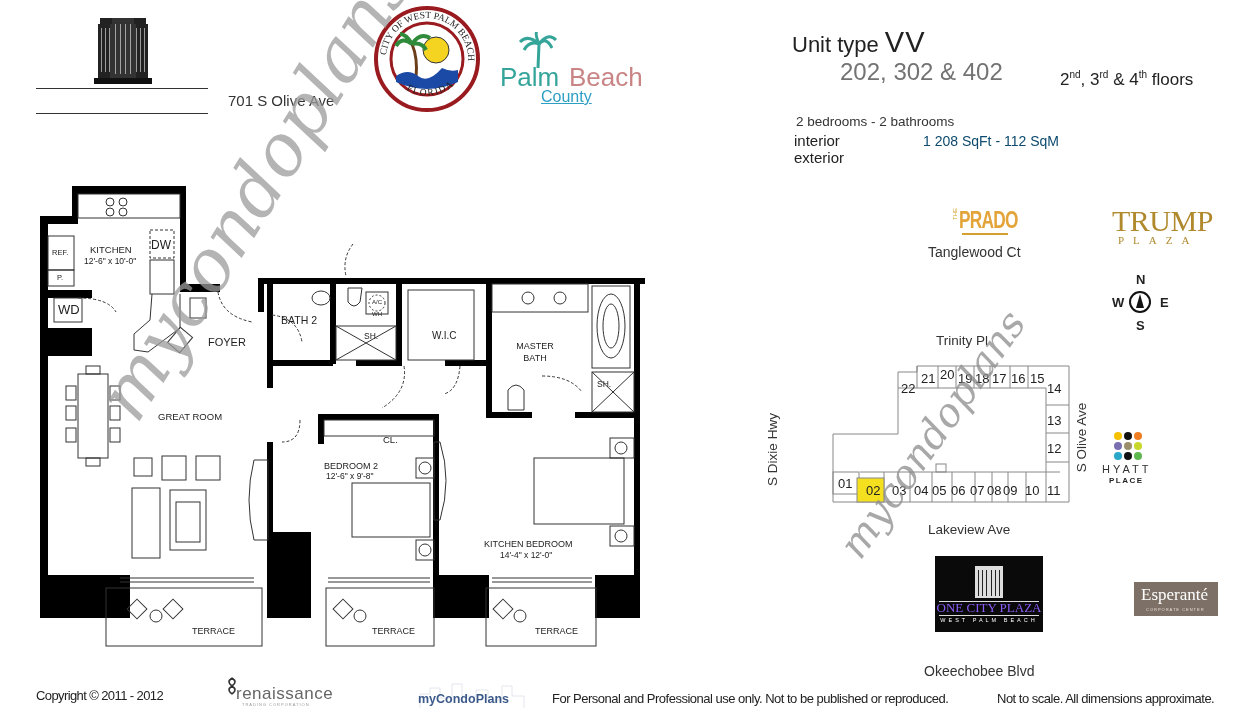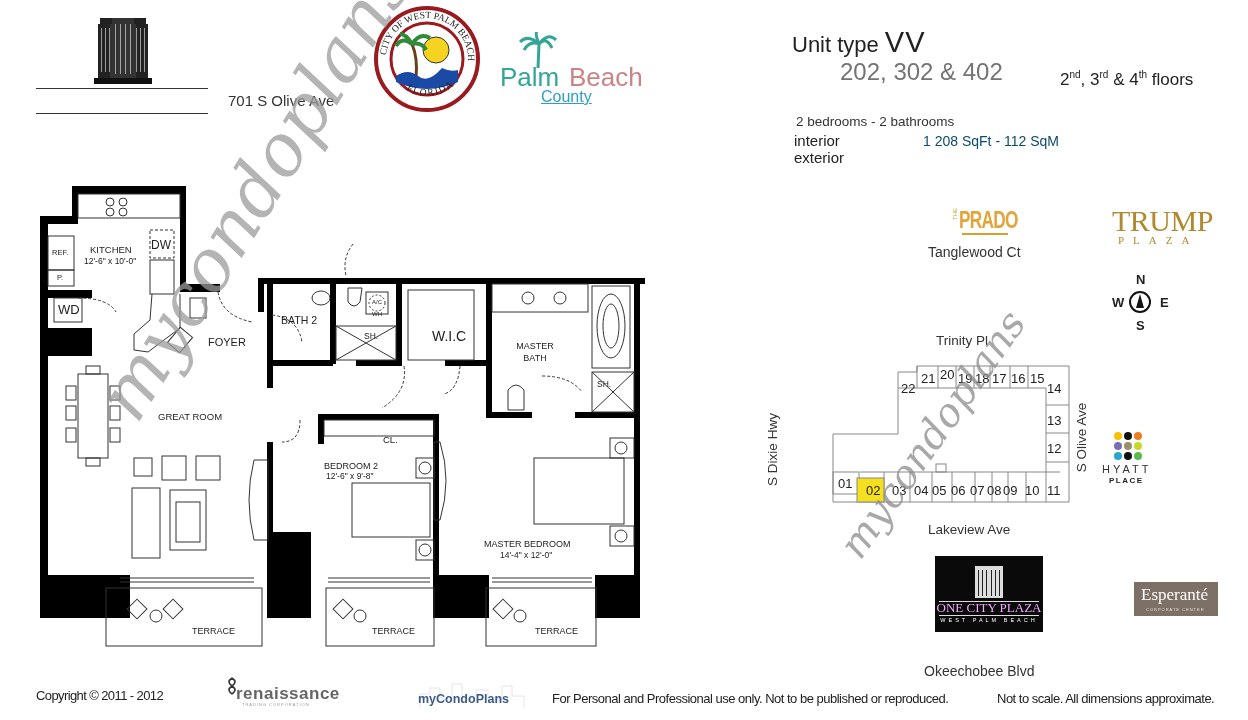--- a/index.html
+++ b/index.html
@@ -56,29 +56,29 @@
   .hyatt { left: 1100px; top: 432px; width: 60px; height: 60px; }
   .hyatt .dots { position: absolute; left: 14px; top: 0; width: 28px; height: 28px; }
   .hyatt .dots i { position: absolute; width: 8px; height: 8px; border-radius: 50%; }
   .hyatt .h1 { position: absolute; left: 2px; top: 31px; font-size: 11px; letter-spacing: 3px; color: #333; }
   .hyatt .h2 { position: absolute; left: 9px; top: 44px; font-size: 8px; letter-spacing: 1.5px; font-weight: bold; color: #222; }
   .esperante { left: 1134px; top: 582px; width: 84px; height: 34px; background: #7d7066; color: #fff; }
   .esperante .t1 { position: absolute; left: 7px; top: 3px; font-family: "Liberation Serif", serif; font-size: 17px; }
   .esperante .t2 { position: absolute; left: 12px; top: 25px; font-size: 4px; letter-spacing: 1px; color: #e7dfd5; }
   .ocp { left: 935px; top: 556px; width: 108px; height: 76px; background: #0a0a0a; }
   .ocp .tw { position: absolute; left: 38px; top: 6px; width: 32px; height: 38px; }
-  .ocp .t1 { position: absolute; left: 0; top: 44px; width: 108px; text-align: center; color: #f0abfc; font-family: "Liberation Serif", serif; font-size: 13px; }
+  .ocp .t1 { position: absolute; left: 0; top: 44px; width: 108px; text-align: center; color: #8b5cf6; font-family: "Liberation Serif", serif; font-size: 13px; }
   .ocp .line { position: absolute; left: 4px; width: 100px; height: 1px; background: #ddd; }
   .ocp .t2 { position: absolute; left: 0; top: 61px; width: 108px; text-align: center; color: #fff; font-size: 5.5px; letter-spacing: 3px; }
   .okee { left: 924px; top: 663px; font-size: 14px; color: #333; }
 
   
   .copyright { left: 36px; top: 688px; font-size: 13px; color: #222; letter-spacing: -0.6px; }
   .renaissance { left: 224px; top: 676px; width: 110px; height: 34px; }
-  .renaissance .t1 { position: absolute; left: 12px; top: 8px; font-size: 17px; color: #666; letter-spacing: 0.5px; font-weight: bold; }
+  .renaissance .t1 { position: absolute; left: 12px; top: 8px; font-size: 17px; color: #666; letter-spacing: 0.5px; }
   .renaissance .t2 { position: absolute; left: 18px; top: 26px; font-size: 4px; letter-spacing: 1px; color: #999; }
   .mcp { left: 416px; top: 680px; width: 112px; height: 28px; }
   .mcp .t { position: absolute; left: 2px; top: 12px; font-size: 12.5px; font-weight: bold; color: #3b5a8a; }
   .personal { left: 552px; top: 691px; font-size: 13px; color: #222; letter-spacing: -0.5px; }
   .notscale { left: 997px; top: 691px; font-size: 13px; color: #222; letter-spacing: -0.5px; }
 
   
   .plan { left: 30px; top: 180px; width: 620px; height: 470px; }
   .room-label { position: absolute; font-size: 9.5px; color: #222; text-align: center; line-height: 12px; }
   .watermark { position: absolute; font-family: "DejaVu Serif", serif; font-style: italic; color: #8c8c8c; opacity: 0.75; pointer-events: none; }
@@ -403,28 +403,28 @@
   <span class="room-label" style="left:60px;top:64px">KITCHEN</span>
   <span class="room-label" style="left:54px;top:75px;font-size:8.5px">12'-6" x 10'-0"</span>
   <span class="room-label" style="left:22px;top:67px;font-size:7.5px">REF.</span>
   <span class="room-label" style="left:27px;top:92px;font-size:7.5px">P.</span>
   <span class="room-label" style="left:121px;top:59px;font-size:12px">DW</span>
   <span class="room-label" style="left:28px;top:124px;font-size:13px">WD</span>
   <span class="room-label" style="left:178px;top:156px;font-size:11px">FOYER</span>
   <span class="room-label" style="left:251px;top:134px;font-size:10.5px">BATH 2</span>
   <span class="room-label" style="left:337px;top:116px;font-size:6px;width:20px">A/C WH</span>
   <span class="room-label" style="left:334px;top:150px;font-size:8.5px">SH.</span>
-  <span class="room-label" style="left:402px;top:150px;font-size:14px">W.I.C</span>
+  <span class="room-label" style="left:402px;top:150px;font-size:10px">W.I.C</span>
   <span class="room-label" style="left:485px;top:160px;width:40px;font-size:9px">MASTER BATH</span>
   <span class="room-label" style="left:567px;top:198px;font-size:8.5px">SH.</span>
   <span class="room-label" style="left:128px;top:231px">GREAT ROOM</span>
   <span class="room-label" style="left:353px;top:254px">CL.</span>
   <span class="room-label" style="left:294px;top:280px;font-size:9px">BEDROOM 2</span>
   <span class="room-label" style="left:296px;top:290px;font-size:8.5px">12'-6" x 9'-8"</span>
-  <span class="room-label" style="left:454px;top:358px;font-size:9px">MASTER BEDROOM</span>
+  <span class="room-label" style="left:454px;top:358px;font-size:9px">KITCHEN BEDROOM</span>
   <span class="room-label" style="left:470px;top:369px;font-size:8.5px">14'-4" x 12'-0"</span>
   <span class="room-label" style="left:162px;top:445px;font-size:9px">TERRACE</span>
   <span class="room-label" style="left:342px;top:445px;font-size:9px">TERRACE</span>
   <span class="room-label" style="left:505px;top:445px;font-size:9px">TERRACE</span>
 
   <span class="watermark" style="left:50px;top:210px;font-size:72px;transform:rotate(-58deg);transform-origin:left top;color:#9b9b9b">mycondoplans</span>
 </div>
 
 <span class="watermark" style="left:830px;top:540px;font-size:40px;transform:rotate(-55deg);transform-origin:left top">mycondoplans</span>
 

